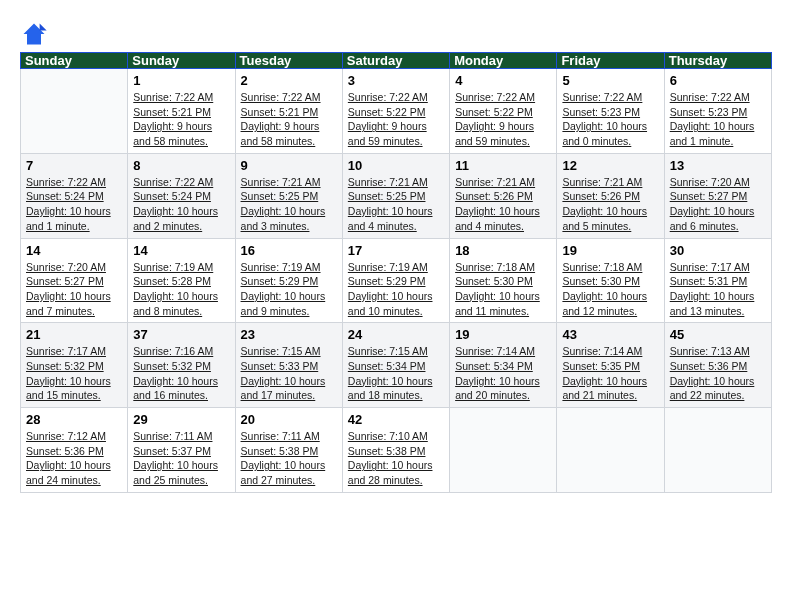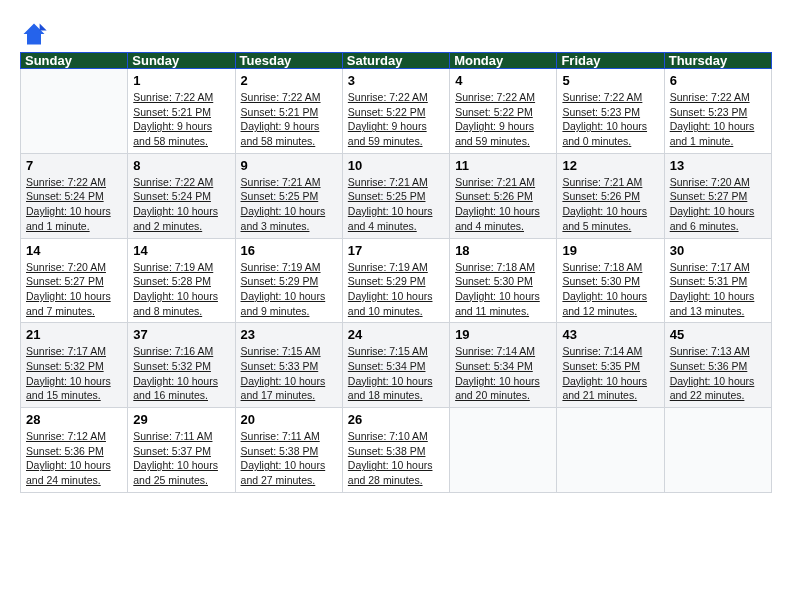--- a/index.html
+++ b/index.html
@@ -244,21 +244,21 @@
         </td>
         <td>
           <span class="day-num">29</span>
           <div class="day-info">Sunrise: 7:11 AM<br>Sunset: 5:37 PM<br>Daylight: 10 hours and 25 minutes.</div>
         </td>
         <td>
           <span class="day-num">20</span>
           <div class="day-info">Sunrise: 7:11 AM<br>Sunset: 5:38 PM<br>Daylight: 10 hours and 27 minutes.</div>
         </td>
         <td>
-          <span class="day-num">26</span>
+          <span class="day-num">42</span>
           <div class="day-info">Sunrise: 7:10 AM<br>Sunset: 5:38 PM<br>Daylight: 10 hours and 28 minutes.</div>
         </td>
         <td class="empty-cell"></td>
         <td class="empty-cell"></td>
         <td class="empty-cell"></td>
       </tr>
     </tbody>
 </table>
 
 </body></html>

